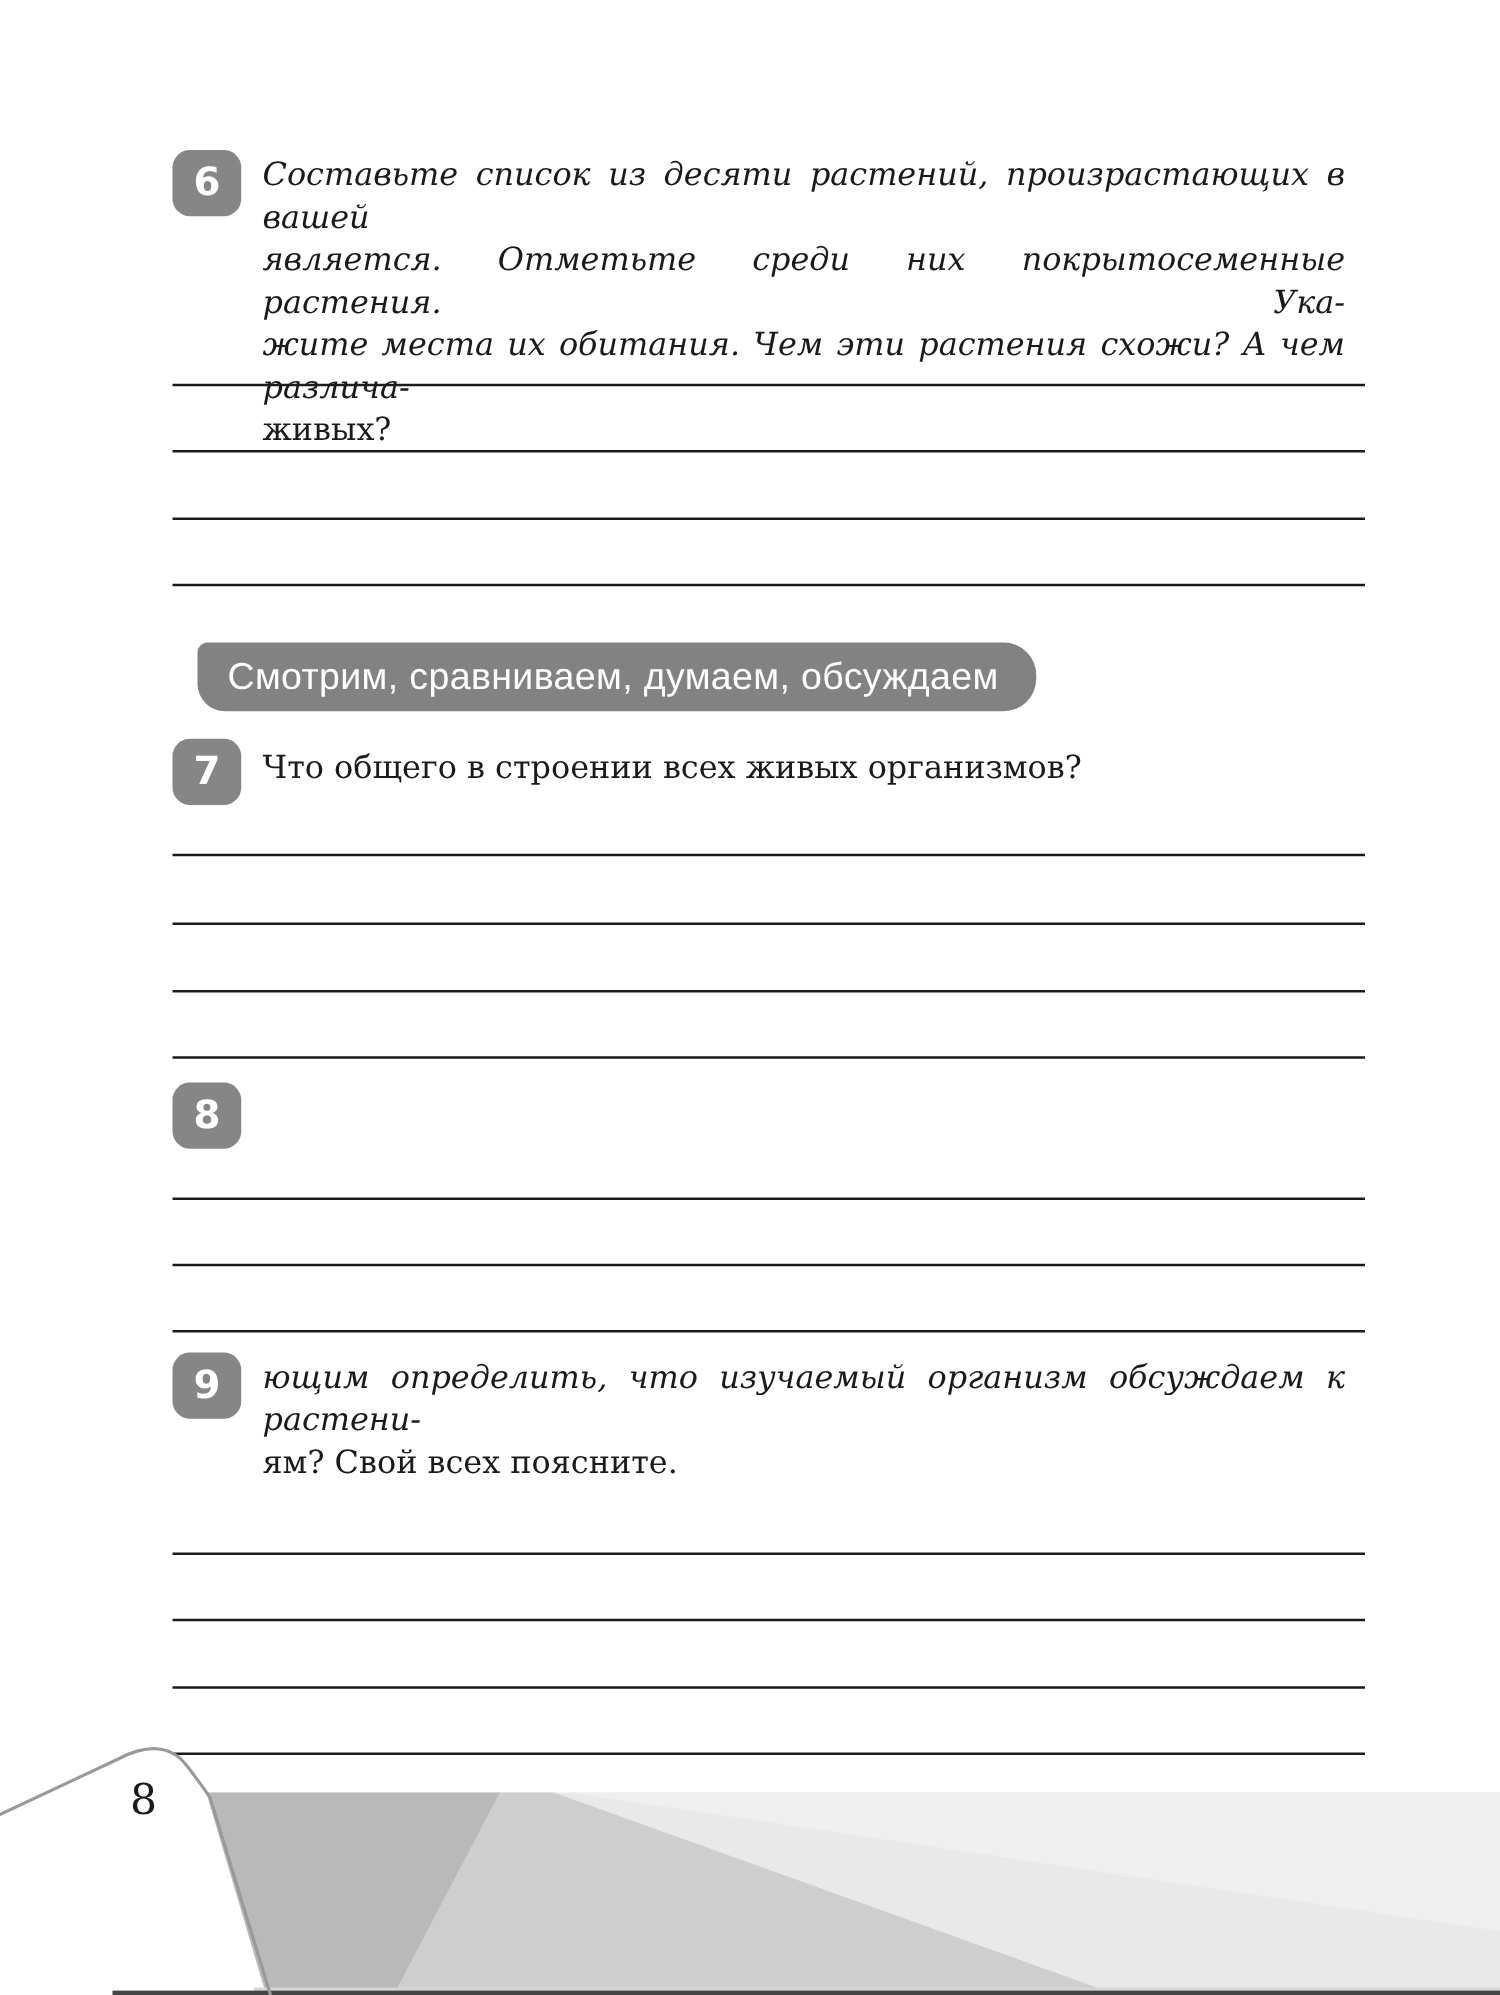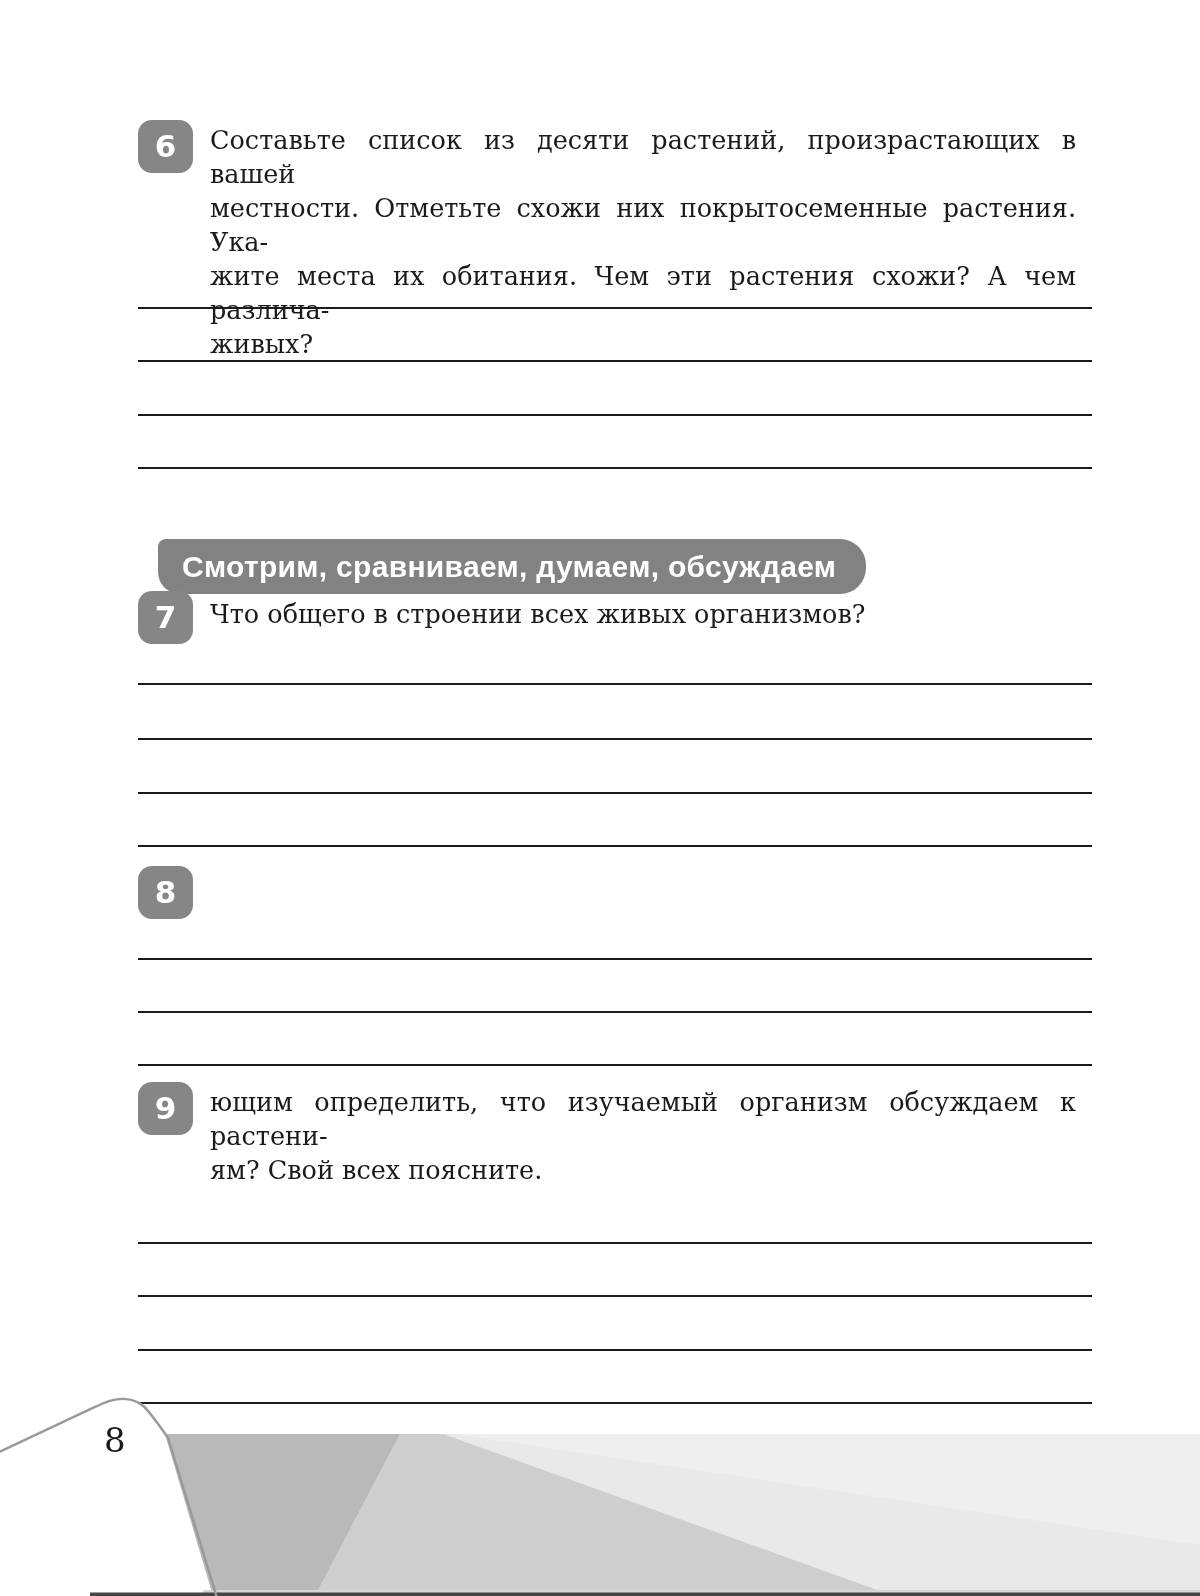--- a/index.html
+++ b/index.html
@@ -13,51 +13,51 @@
     background:var(--badge-bg,#868686);border-radius:14px;
     color:#ffffff;font-family:"DejaVu Sans","Liberation Sans",sans-serif;
     font-weight:bold;font-size:31px;line-height:53px;text-align:center;
   }
   
   .task-text{
     position:absolute;left:210px;width:866px;
     font-size:25.5px;line-height:34px;color:var(--text,#1a1a1a);
   }
   .tline{min-height:34px;}
-  .just{text-align:justify;text-align-last:justify;}
+  .just{text-align:justify;text-align-last:justify;font-style:italic;}
   
   .aline{
     position:absolute;left:138px;width:954px;height:0;
     border-top:2.5px solid var(--line,#1b1b1b);
   }
   
   .banner{
-    position:absolute;left:158px;top:539px;height:55px;
+    position:absolute;left:158px;top:514px;height:55px;
     background:var(--banner-bg,#828282);
     border-radius:8px 26px 26px 22px;
     color:#ffffff;font-family:"Liberation Sans","DejaVu Sans",sans-serif;
-    font-weight:bold;font-size:30px;line-height:56px;
+    font-weight:normal;font-size:30px;line-height:56px;
     padding:0 30px 0 24px;white-space:nowrap;letter-spacing:.3px;
   }
   
   .footer-art{position:absolute;left:0;top:1380px;width:1200px;height:216px;display:block;}
   .page-number{
     position:absolute;left:104px;top:1420px;
     font-size:34px;font-family:"DejaVu Serif","Liberation Serif",serif;color:#1a1a1a;
   }
 </style>
 </head>
 <body>
 
 <div class="page">
 
   <div class="badge" style="top:120px">6</div>
   <div class="task-text" style="top:123px">
       <div class="tline just">Составьте список из десяти растений, произрастающих в вашей</div>
-      <div class="tline just">местности. Отметьте схожи них покрытосеменные растения. Ука-</div>
+      <div class="tline just">является. Отметьте среди них покрытосеменные растения. Ука-</div>
       <div class="tline just">жите места их обитания. Чем эти растения схожи? А чем различа-</div>
       <div class="tline">живых?</div>
     </div>
 
   <div class="aline" style="top:307px"></div>
   <div class="aline" style="top:360px"></div>
   <div class="aline" style="top:414px"></div>
   <div class="aline" style="top:467px"></div>
 
   <div class="banner">Смотрим, сравниваем, думаем, обсуждаем</div>

